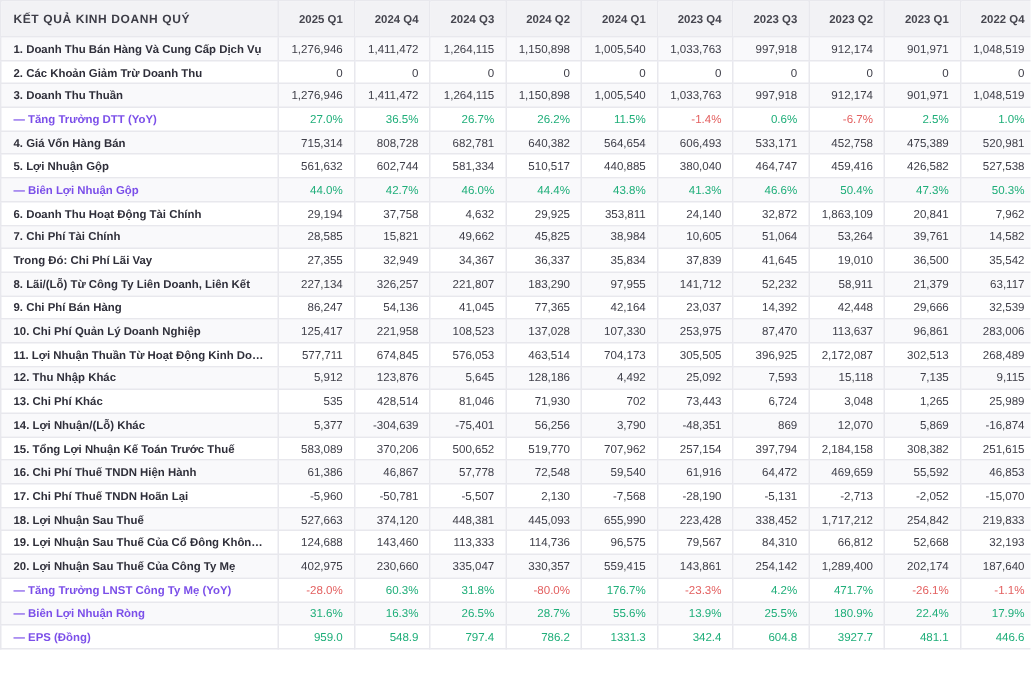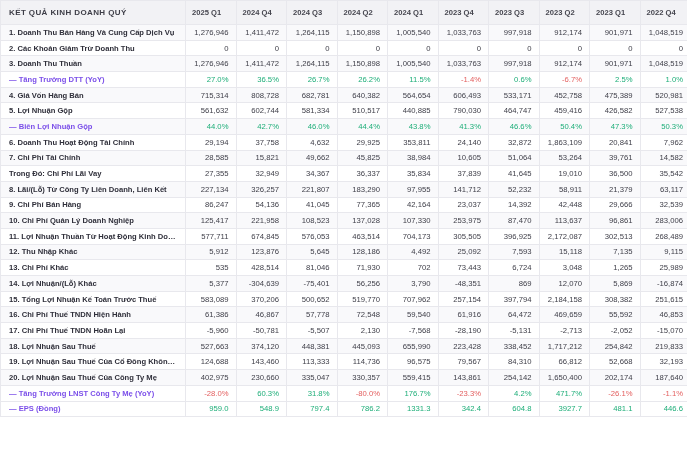--- a/index.html
+++ b/index.html
@@ -5,21 +5,21 @@
   * { box-sizing: border-box; margin: 0; padding: 0; }
   html, body { width: 690px; height: 458px; overflow: hidden; background: #fff;
     font-family: "Liberation Sans", sans-serif; }
   .table-wrap { width: 687px; height: 458px; overflow: hidden; }
   table { border-collapse: collapse; table-layout: fixed; width: 690px; }
   col.c-label { width: 185px; }
   col.c-data  { width: 50.5px; }
   th, td { border: 1px solid #e8e8ed; white-space: nowrap; overflow: hidden;
     height: 15.7px; padding: 0 6px; }
   thead th { background: #f2f2f5; height: 24px; font-size: 7.6px; font-weight: bold;
-    color: #46464f; text-align: left; padding-right: 7px; }
+    color: #46464f; text-align: right; padding-right: 7px; }
   thead th.title { text-align: left; font-size: 8px; letter-spacing: 0.4px;
     color: #3d3d47; padding-left: 8px; }
   td.label { text-align: left; font-size: 7.6px; font-weight: bold; color: #2f2f3a;
     padding-left: 8px; text-overflow: ellipsis; }
   td.val { text-align: right; font-size: 7.7px; color: #3e3e48; padding-right: 7px; }
   tr.even td { background: #f9f9fb; }
   tr.odd td { background: #ffffff; }
   tr.derived td.label { color: #7b4fe9; }
   td.val.pos { color: #1eae79; }
   td.val.neg { color: #e35f5f; padding-left: 17px; }
@@ -123,21 +123,21 @@
           <td class="val">475,389</td>
           <td class="val">520,981</td>
         </tr>
         <tr class="odd">
           <td class="label">5. Lợi Nhuận Gộp</td>
           <td class="val">561,632</td>
           <td class="val">602,744</td>
           <td class="val">581,334</td>
           <td class="val">510,517</td>
           <td class="val">440,885</td>
-          <td class="val">790,030</td>
+          <td class="val">380,040</td>
           <td class="val">464,747</td>
           <td class="val">459,416</td>
           <td class="val">426,582</td>
           <td class="val">527,538</td>
         </tr>
         <tr class="even derived">
           <td class="label">— Biên Lợi Nhuận Gộp</td>
           <td class="val pos">44.0%</td>
           <td class="val pos">42.7%</td>
           <td class="val pos">46.0%</td>
@@ -346,37 +346,50 @@
         </tr>
         <tr class="even">
           <td class="label">20. Lợi Nhuận Sau Thuế Của Công Ty Mẹ</td>
           <td class="val">402,975</td>
           <td class="val">230,660</td>
           <td class="val">335,047</td>
           <td class="val">330,357</td>
           <td class="val">559,415</td>
           <td class="val">143,861</td>
           <td class="val">254,142</td>
-          <td class="val">1,650,400</td>
+          <td class="val">1,289,400</td>
           <td class="val">202,174</td>
           <td class="val">187,640</td>
         </tr>
         <tr class="odd derived">
           <td class="label">— Tăng Trưởng LNST Công Ty Mẹ (YoY)</td>
           <td class="val neg">-28.0%</td>
           <td class="val pos">60.3%</td>
           <td class="val pos">31.8%</td>
           <td class="val neg">-80.0%</td>
           <td class="val pos">176.7%</td>
           <td class="val neg">-23.3%</td>
           <td class="val pos">4.2%</td>
           <td class="val pos">471.7%</td>
           <td class="val neg">-26.1%</td>
           <td class="val neg">-1.1%</td>
         </tr>
+        <tr class="even derived">
+          <td class="label">— Biên Lợi Nhuận Ròng</td>
+          <td class="val pos">31.6%</td>
+          <td class="val pos">16.3%</td>
+          <td class="val pos">26.5%</td>
+          <td class="val pos">28.7%</td>
+          <td class="val pos">55.6%</td>
+          <td class="val pos">13.9%</td>
+          <td class="val pos">25.5%</td>
+          <td class="val pos">180.9%</td>
+          <td class="val pos">22.4%</td>
+          <td class="val pos">17.9%</td>
+        </tr>
         <tr class="odd derived">
           <td class="label">— EPS (Đồng)</td>
           <td class="val pos">959.0</td>
           <td class="val pos">548.9</td>
           <td class="val pos">797.4</td>
           <td class="val pos">786.2</td>
           <td class="val pos">1331.3</td>
           <td class="val pos">342.4</td>
           <td class="val pos">604.8</td>
           <td class="val pos">3927.7</td>

